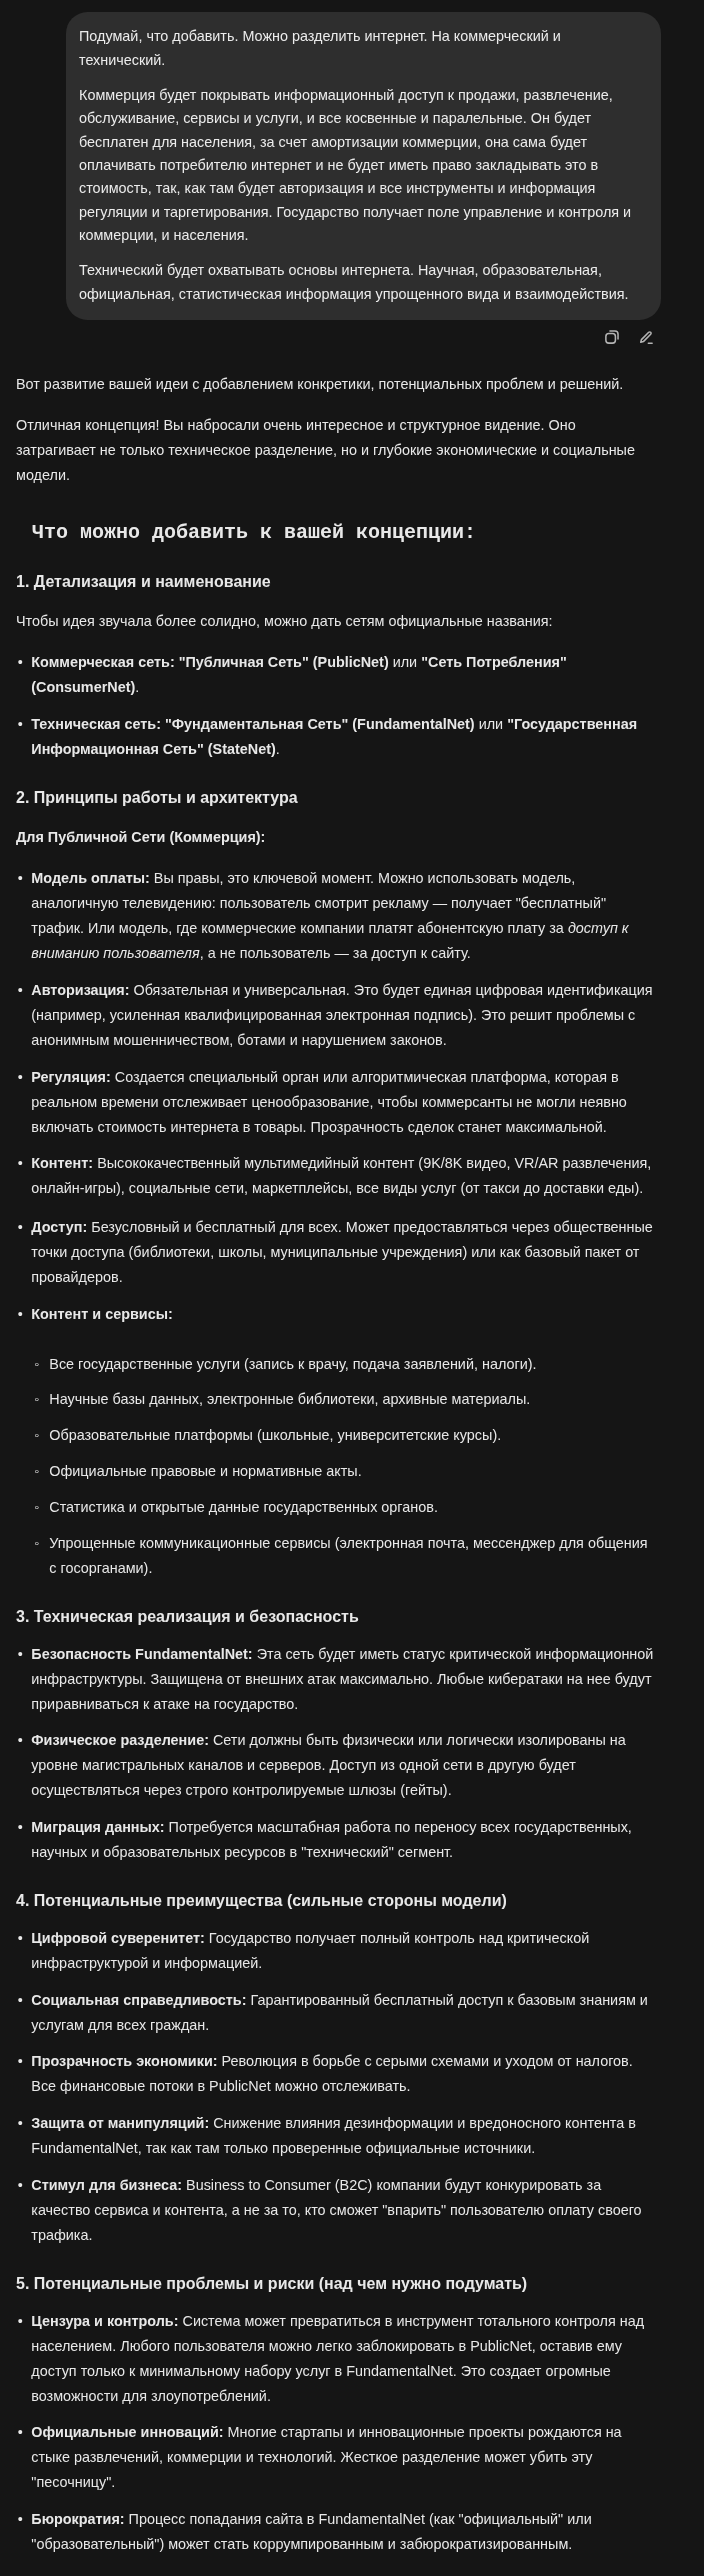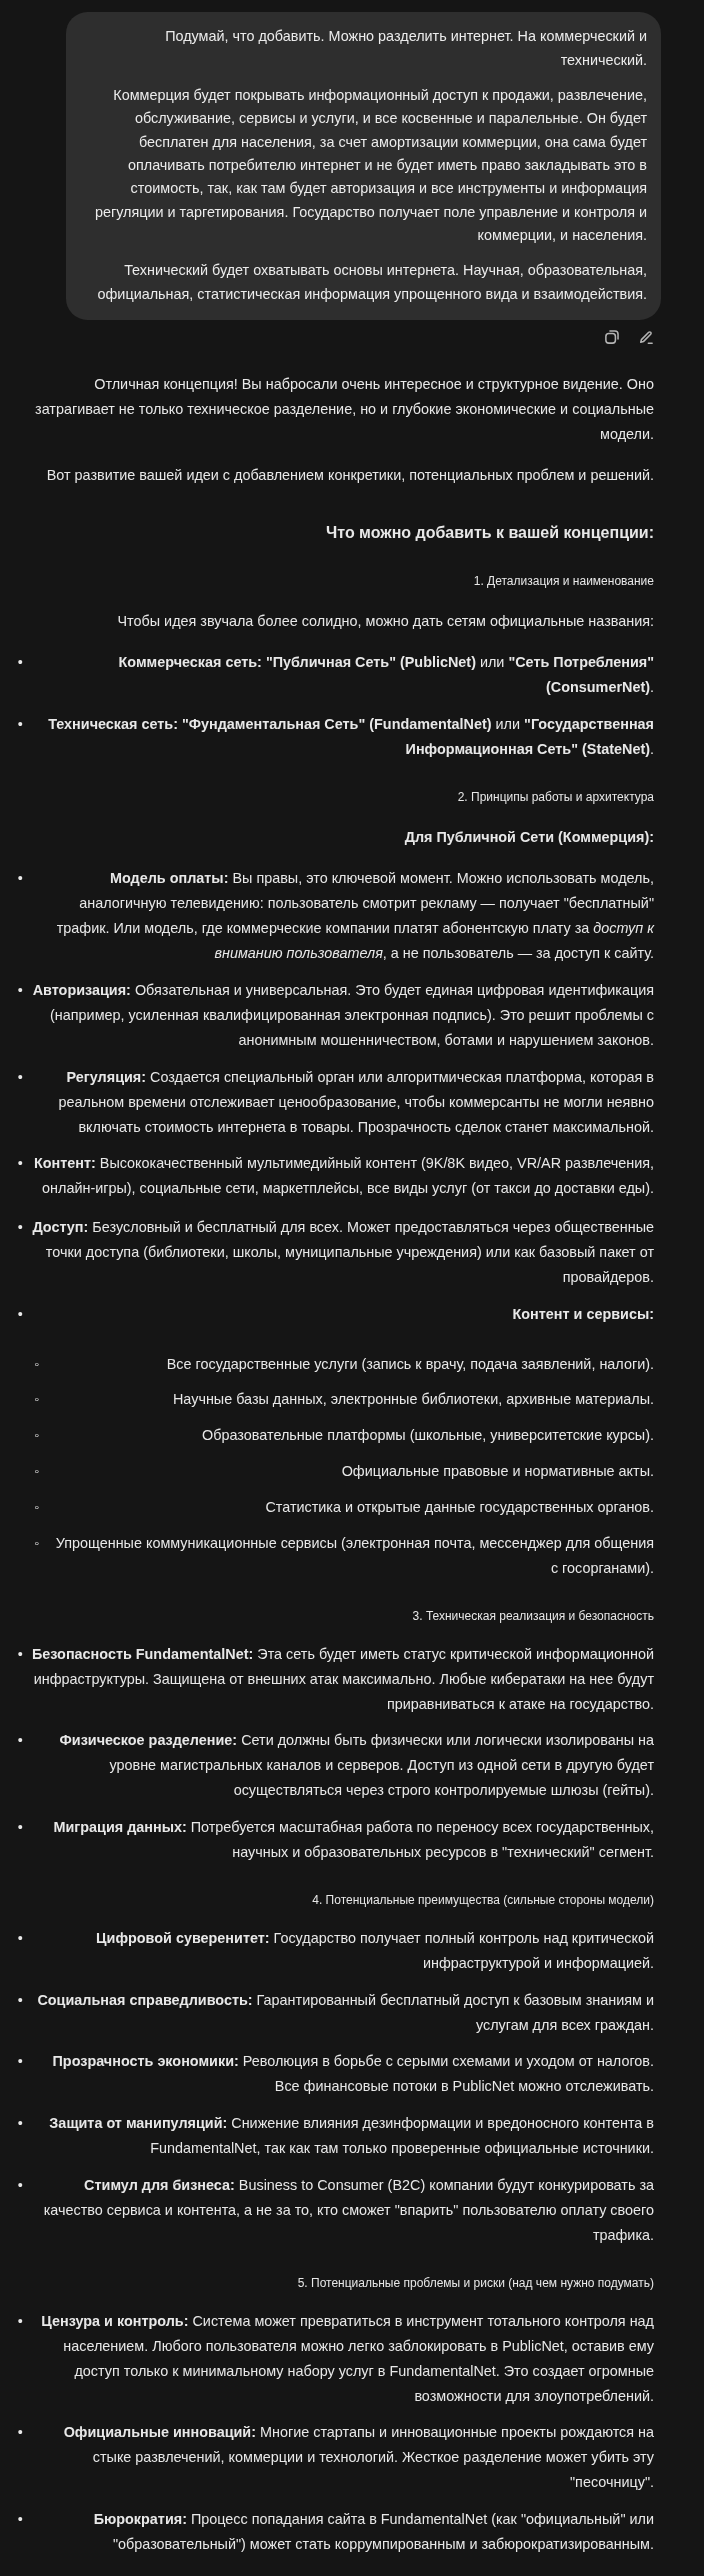--- a/index.html
+++ b/index.html
@@ -10,21 +10,21 @@
   }
   *{box-sizing:border-box;}
   html,body{margin:0;padding:0;}
   body{
     width:705px;height:2576px;overflow:hidden;
     background:var(--bg);
     color:var(--text);
     font-family:"Liberation Sans",sans-serif;
     font-size:14.4px;line-height:25px;
   }
-  .chat-log{position:relative;width:674px;text-align:right;}
+  .chat-log{position:relative;width:674px;}
   .user-row{display:flex;justify-content:flex-end;padding:11.7px 12.6px 0 0;}
   .user-bubble{
     background:var(--bubble);
     border-radius:21.6px;
     width:595px;
     padding:13.5px 14.4px 13.5px 12.6px;
     line-height:23.4px;
     color:#ececec;
   }
   .user-bubble p{margin:0 0 11.7px;}
@@ -33,22 +33,22 @@
   .icon-btn{
     width:20px;height:20px;padding:0;border:none;background:none;
     color:var(--icon);cursor:pointer;display:flex;align-items:center;justify-content:center;
   }
   .icon-btn svg{width:18px;height:18px;stroke:currentColor;fill:none;stroke-width:1.7;stroke-linecap:round;stroke-linejoin:round;}
   .assistant-message{
     padding:0 20px 0 16px;
     margin-top:23.4px;
   }
   .assistant-message p{margin:16px 0;}
-  .assistant-message h2{font-size:16px;line-height:27px;font-weight:700;margin:31px 0 16px;}
-  .assistant-message h3{font-size:12px;line-height:23.4px;font-weight:400;margin:24px 0 13.5px;}
+  .assistant-message h2{font-size:20px;line-height:27px;font-weight:700;margin:31px 16px 16px;font-family:Liberation Mono, monospace;}
+  .assistant-message h3{font-size:16px;line-height:23.4px;font-weight:700;margin:24px 0 13.5px;}
   ul.l1{list-style:none;margin:13.5px 0;padding:0 0 0 15.3px;}
   ul.l1 > li{position:relative;margin:11.7px 0;}
   ul.l1 > li::before{content:"•";position:absolute;left:-13.5px;top:0;}
   ul.l2{list-style:none;margin:25px 0 0;padding:0 0 0 18px;}
   ul.l2 > li{position:relative;margin:10.8px 0;}
   ul.l2 > li::before{content:"◦";position:absolute;left:-15.3px;top:0;}
   .b{font-weight:700;}
   .i{font-style:italic;}
 </style>
 </head>
@@ -77,22 +77,22 @@
       <span>
         <svg viewBox="0 0 20 20" width="18" height="18" fill="none" stroke="currentColor" stroke-width="1.7" stroke-linecap="round" stroke-linejoin="round">
           <path d="M4.2 15.8 l0.7-2.9 8.1-8.1 a1.55 1.55 0 0 1 2.2 0 a1.55 1.55 0 0 1 0 2.2 l-8.1 8.1 z"></path>
           <path d="M12.6 16.9 h4.2"></path>
         </svg>
       </span>
     </button>
   </div>
 
   <div class="assistant-message">
+      <p><span>Вот развитие вашей идеи с добавлением конкретики, потенциальных проблем и решений.</span></p>
       <p><span>Отличная концепция! Вы набросали очень интересное и структурное видение. Оно затрагивает не только техническое разделение, но и глубокие экономические и социальные модели.</span></p>
-      <p><span>Вот развитие вашей идеи с добавлением конкретики, потенциальных проблем и решений.</span></p>
       <h2><span>Что можно добавить к вашей концепции:</span></h2>
       <h3><span>1. Детализация и наименование</span></h3>
       <p><span>Чтобы идея звучала более солидно, можно дать сетям официальные названия:</span></p>
       <ul class="l1">
         <li><span class="b">Коммерческая сеть: "Публичная Сеть" (PublicNet)</span><span> или </span><span class="b">"Сеть Потребления" (ConsumerNet)</span><span>.</span></li>
         <li><span class="b">Техническая сеть: "Фундаментальная Сеть" (FundamentalNet)</span><span> или </span><span class="b">"Государственная Информационная Сеть" (StateNet)</span><span>.</span></li>
       </ul>
       <h3><span>2. Принципы работы и архитектура</span></h3>
       <p><span class="b">Для Публичной Сети (Коммерция):</span></p>
       <ul class="l1">

